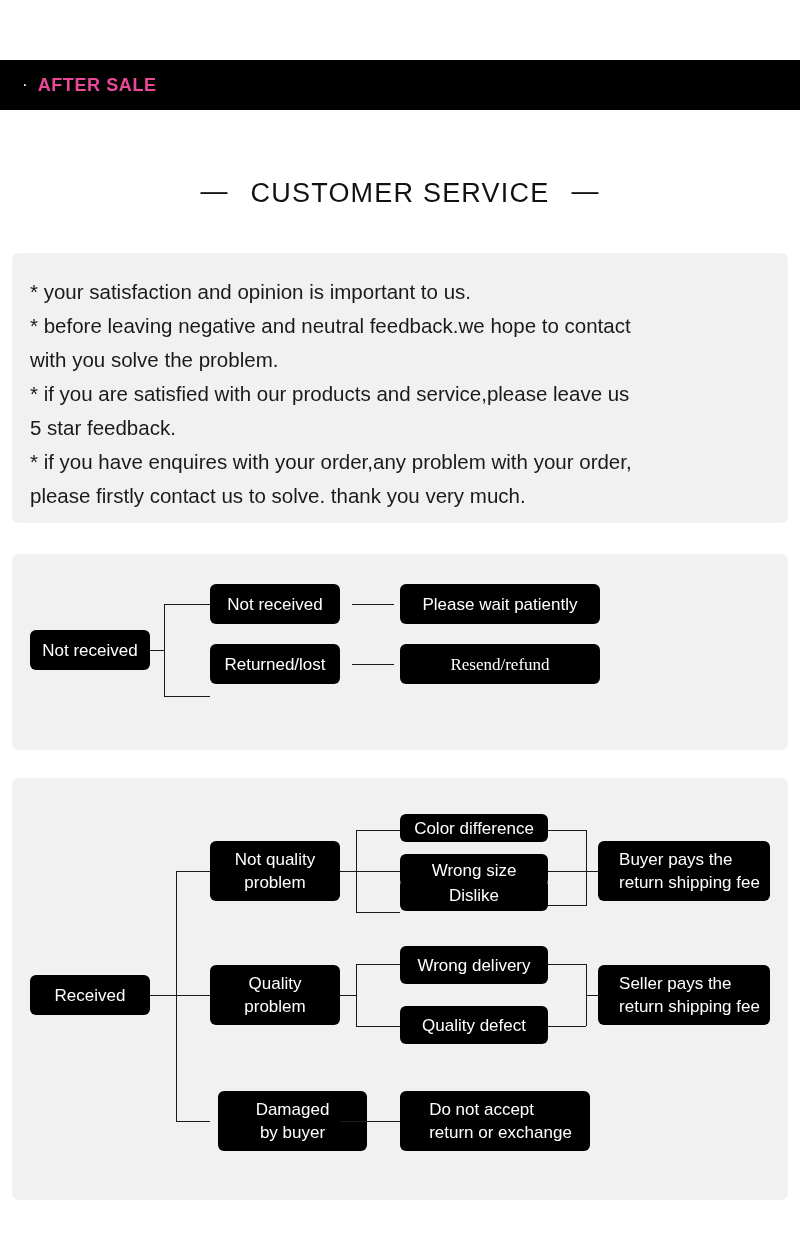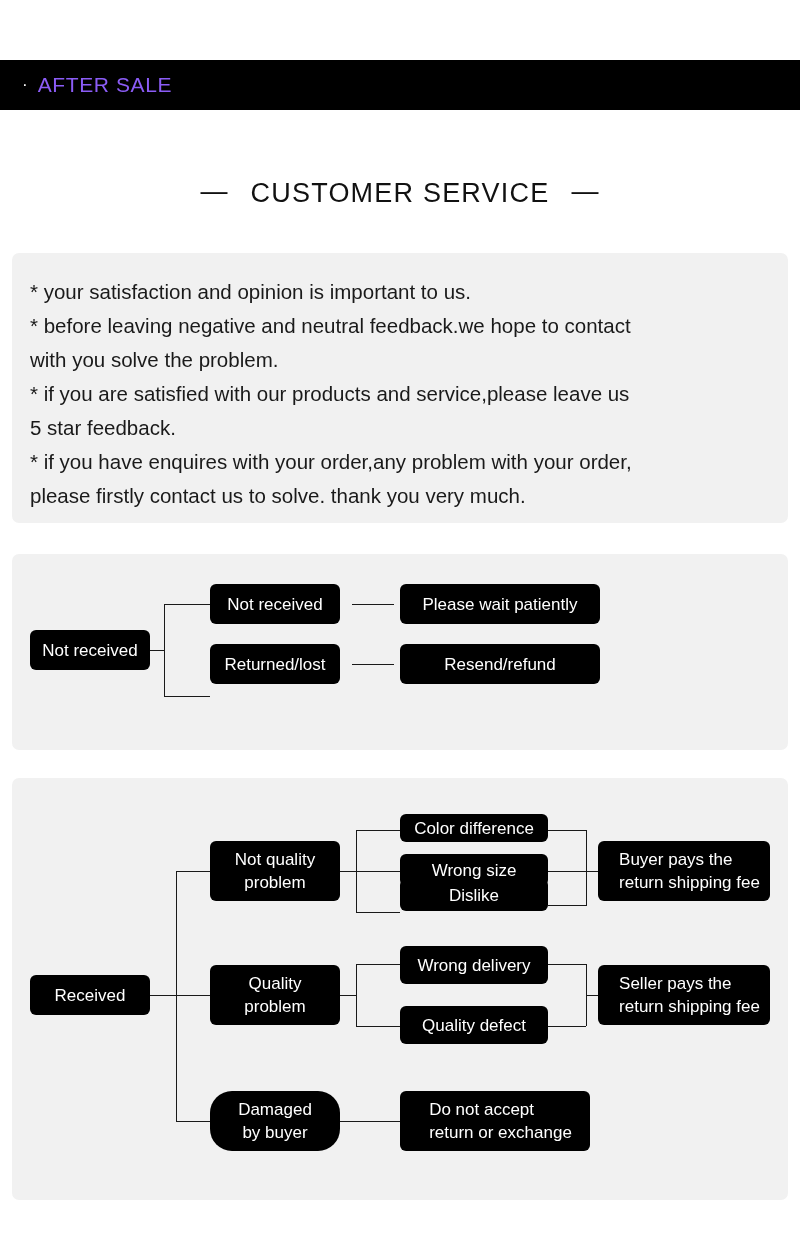--- a/index.html
+++ b/index.html
@@ -29,24 +29,24 @@
   }
   .banner-dot {
     color: #ffffff;
     font-size: 17px;
     line-height: 1;
     margin-left: 22px;
     margin-right: 10px;
     margin-top: -2px;
   }
   .banner-title {
-    color: #8b5cf6;
-    font-size: 21px;
+    color: #ec4899;
+    font-size: 18px;
     letter-spacing: 0.6px;
-    font-weight: 400;
+    font-weight: 700;
   }
 
   
   .heading {
     position: absolute;
     left: 0;
     top: 178px;
     width: 800px;
     text-align: center;
     font-size: 27px;
@@ -152,21 +152,21 @@
   <div class="node center" style="left:198px; top:90px; width:130px; height:40px;">
     <span class="nlabel">Returned/lost</span>
   </div>
 
   <div class="hline" style="left:340px; top:50px; width:42px;"></div>
   <div class="hline" style="left:340px; top:110px; width:42px;"></div>
 
   <div class="node center" style="left:388px; top:30px; width:200px; height:40px;">
     <span class="nlabel">Please wait patiently</span>
   </div>
-  <div class="node center" style="left:388px; top:90px; width:200px; height:40px;">
+  <div class="node center" style="left:388px; top:90px; width:200px; height:40px;font-family:Liberation Serif, serif;">
     <span class="nlabel">Resend/refund</span>
   </div>
 </div>
 
 <div class="panel" id="panel-flow-2">
 
   <div class="node center" style="left:18px; top:197px; width:120px; height:40px;">
     <span class="nlabel">Received</span>
   </div>
 
@@ -229,21 +229,21 @@
   <div class="hline" style="left:536px; top:186px; width:38px;"></div>
   <div class="hline" style="left:536px; top:248px; width:38px;"></div>
   <div class="vline" style="left:574px; top:186px; height:62px;"></div>
   <div class="hline" style="left:574px; top:217px; width:12px;"></div>
 
   <div class="node left" style="left:586px; top:187px; width:172px; height:60px;">
     <span class="nlabel" style="white-space:pre-line;">Seller pays the
 return shipping fee</span>
   </div>
 
-  <div class="node center" style="left:198px; top:313px; width:130px; height:60px;border-radius:22px;">
+  <div class="node center" style="left:206px; top:313px; width:149px; height:60px;">
     <span class="nlabel" style="white-space:pre-line;">Damaged
 by buyer</span>
   </div>
   <div class="hline" style="left:328px; top:343px; width:60px;"></div>
 
   <div class="node left" style="left:388px; top:313px; width:190px; height:60px;">
     <span class="nlabel" style="white-space:pre-line;">Do not accept
 return or exchange</span>
   </div>
 </div>

